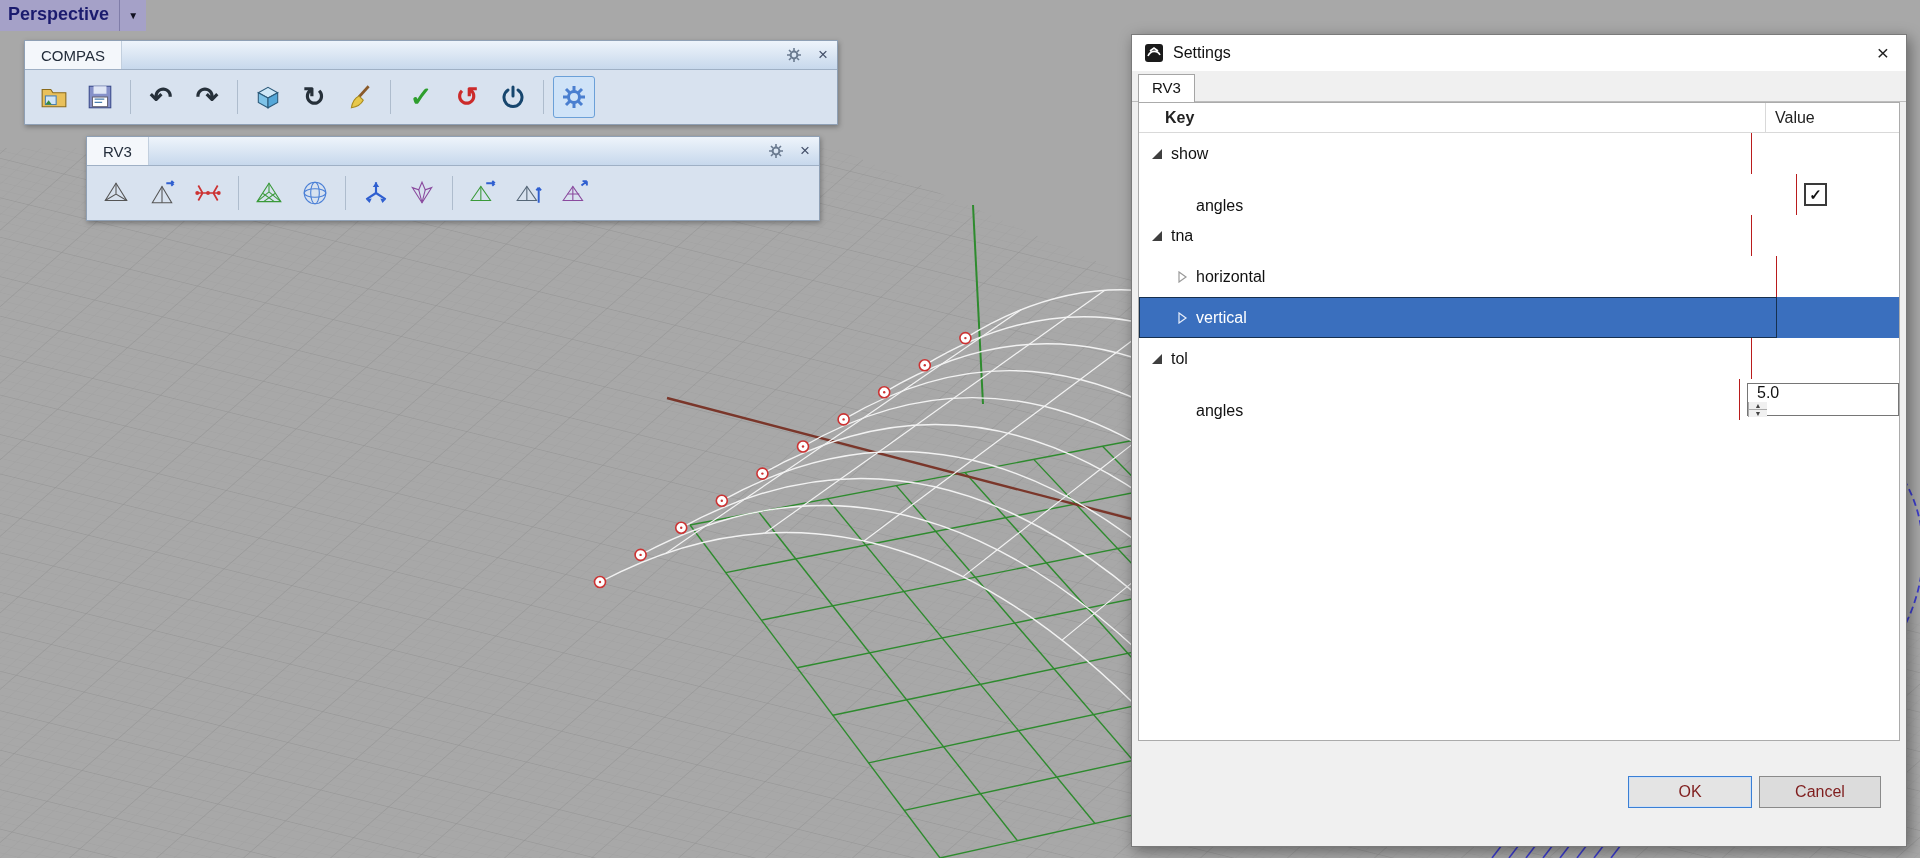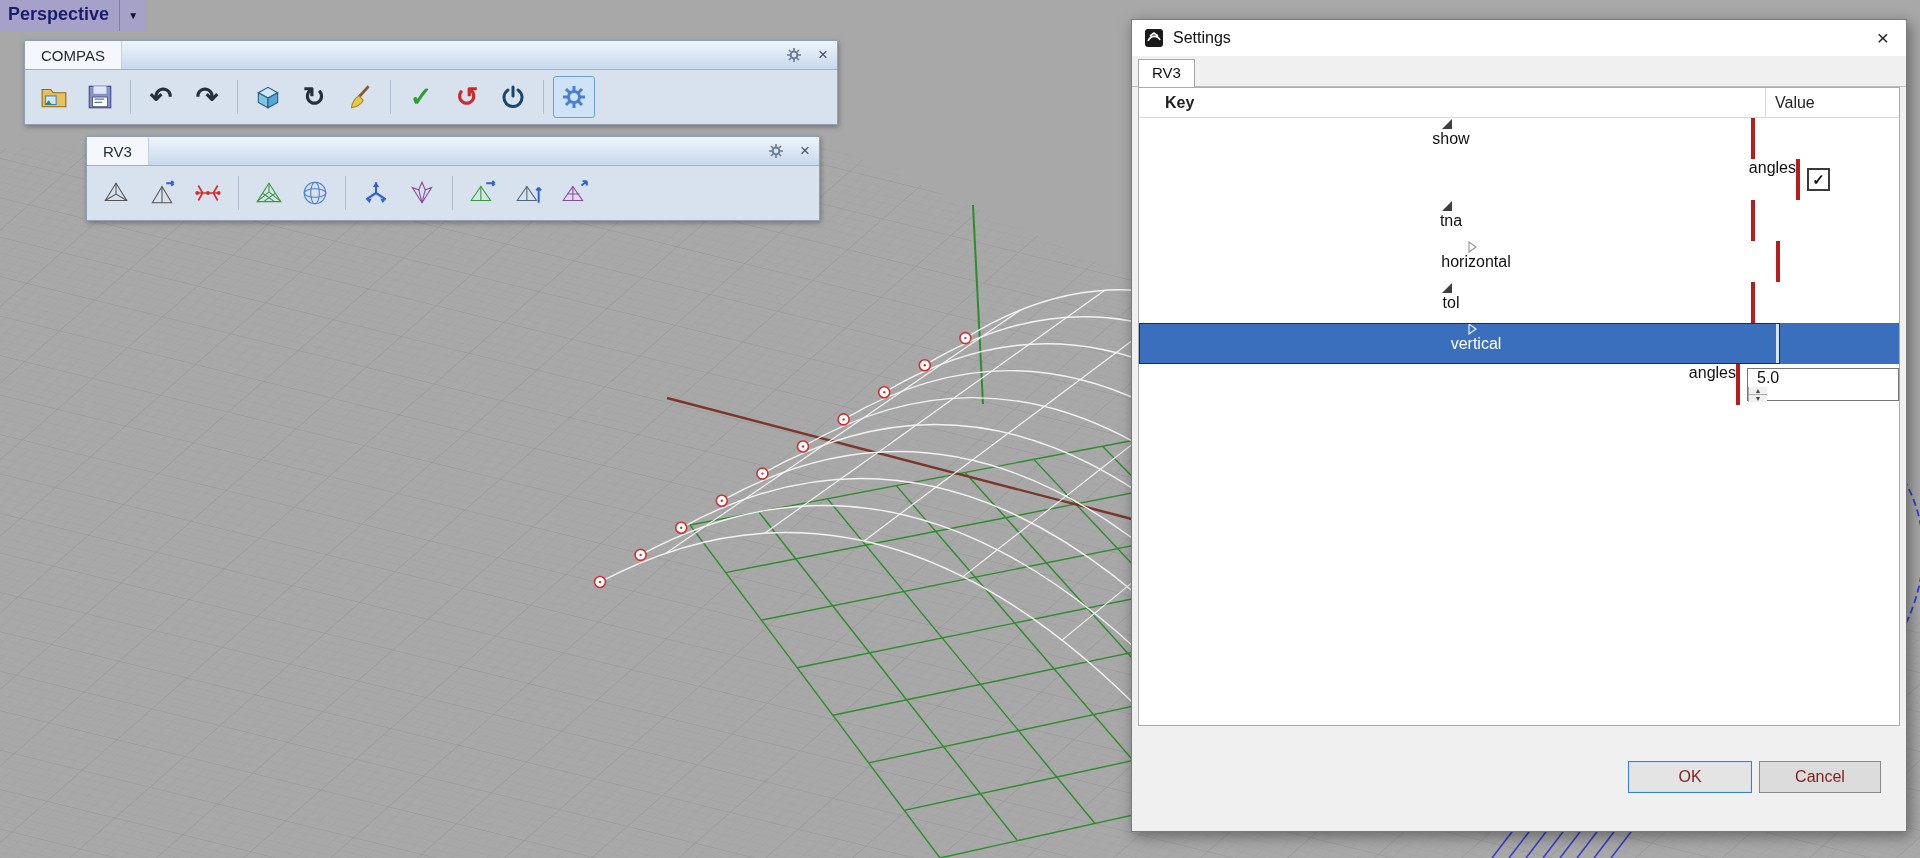--- a/index.html
+++ b/index.html
@@ -30,40 +30,40 @@
         border-radius:3px;cursor:pointer;border:1px solid transparent;}
   .tbtn.active{background:#cfe3f8;border:1px solid #6ba0d8;}
   .tsep{width:1px;height:34px;background:#aebccd;margin:0 5px;}
   .glyph{font-size:27px;line-height:1;color:#222;}
   .glyph.dark{color:#26303a;font-weight:bold;}
   .glyph.green{color:#2e9e2e;font-weight:bold;}
   .glyph.red{color:#cc2b2b;font-weight:bold;}
   .tbtn svg{display:block;}
 
   
-  .dialog{position:absolute;left:1131px;top:19px;width:774px;height:811px;background:#f0f0f0;
+  .dialog{position:absolute;left:1131px;top:34px;width:774px;height:811px;background:#f0f0f0;
           border:1px solid #7a7a7a;box-shadow:3px 4px 14px rgba(0,0,0,.4);z-index:10;}
   .dlg-title{height:36px;background:#ffffff;display:flex;align-items:center;padding-left:12px;gap:9px;}
   .dlg-title-text{font-size:16px;color:#101010;}
   .dlg-close{margin-left:auto;width:46px;height:36px;display:flex;align-items:center;justify-content:center;
              font-size:21px;color:#222;cursor:pointer;}
   .tabstrip{height:30px;padding-left:6px;display:flex;align-items:flex-end;background:#f0f0f0;
             border-bottom:1px solid #bdbdbd;}
   .tab{background:#ffffff;border:1px solid #a5a5a5;border-bottom:none;padding:4px 13px 6px;
        font-size:15px;color:#111;position:relative;top:1px;cursor:pointer;}
 
   .table{position:absolute;left:6px;right:6px;top:67px;bottom:105px;background:#ffffff;
          border:1px solid #ababab;display:flex;flex-direction:column;overflow:hidden;}
   .thead{display:flex;height:29px;border-bottom:1px solid #d9d9d9;align-items:center;
          font-size:16px;color:#222;flex:0 0 auto;}
   .th-key{width:600px;padding-left:26px;border-right:1px solid #d9d9d9;height:100%;display:flex;align-items:center;font-weight:bold;}
   .th-val{flex:1;padding-left:9px;}
   .trow{display:flex;height:41px;flex:0 0 auto;font-size:16px;color:#111;cursor:default;}
   .cell{display:flex;align-items:center;}
-  .cell-key{width:600px;border-right:4px solid #b91c1c;flex-direction:column;}
+  .cell-key{width:600px;border-right:1px solid #b91c1c;}
   .cell-val{flex:1;padding-left:7px;}
   .pad-group{padding-left:12px;}
   .pad-branch{padding-left:37px;text-align:right;}
   .pad-leaf{padding-left:57px;align-items:flex-end;}
   .tri{width:12px;height:12px;margin-right:8px;flex:0 0 auto;}
   .tri svg{display:block;}
   .tri-exp polygon{fill:#3f3f3f;}
   .tri-col polygon{fill:#ffffff;stroke:#9a9a9a;stroke-width:1.2;}
   .trow.selected{background:#3a6fbe;color:#ffffff;}
   .trow.selected .cell-key{outline:1px solid #16304f;outline-offset:-1px;border-right-color:#d7e2f2;}
@@ -396,45 +396,45 @@
           <span class="tri tri-col">
               <svg width="12" height="12" viewBox="0 0 12 12">
                 <polygon points="3,1 10,6 3,11"></polygon>
               </svg>
             </span>
           <span>horizontal</span>
         </div>
         <div class="cell cell-val"></div>
       </div>
 
-      <div class="trow">
-        <div class="cell cell-key pad-group">
-          <span class="tri tri-exp">
-              <svg width="12" height="12" viewBox="0 0 12 12">
-                <polygon points="11,1 11,11 1,11"></polygon>
-              </svg>
-            </span>
-          <span>tol</span>
-        </div>
-        <div class="cell cell-val"></div>
-      </div>
-
       <div class="trow selected">
         <div class="cell cell-key pad-branch">
           <span class="tri tri-col">
               <svg width="12" height="12" viewBox="0 0 12 12">
                 <polygon points="3,1 10,6 3,11"></polygon>
               </svg>
             </span>
           <span>vertical</span>
         </div>
         <div class="cell cell-val"></div>
       </div>
 
       <div class="trow">
+        <div class="cell cell-key pad-group">
+          <span class="tri tri-exp">
+              <svg width="12" height="12" viewBox="0 0 12 12">
+                <polygon points="11,1 11,11 1,11"></polygon>
+              </svg>
+            </span>
+          <span>tol</span>
+        </div>
+        <div class="cell cell-val"></div>
+      </div>
+
+      <div class="trow">
         <div class="cell cell-key pad-leaf">
           <span>angles</span>
         </div>
         <div class="cell cell-val">
           <span class="numwrap">
             <input type="text" value="5.0" style="">
             <span class="spin">
               <span>▲</span>
               <span>▼</span>
             </span>

